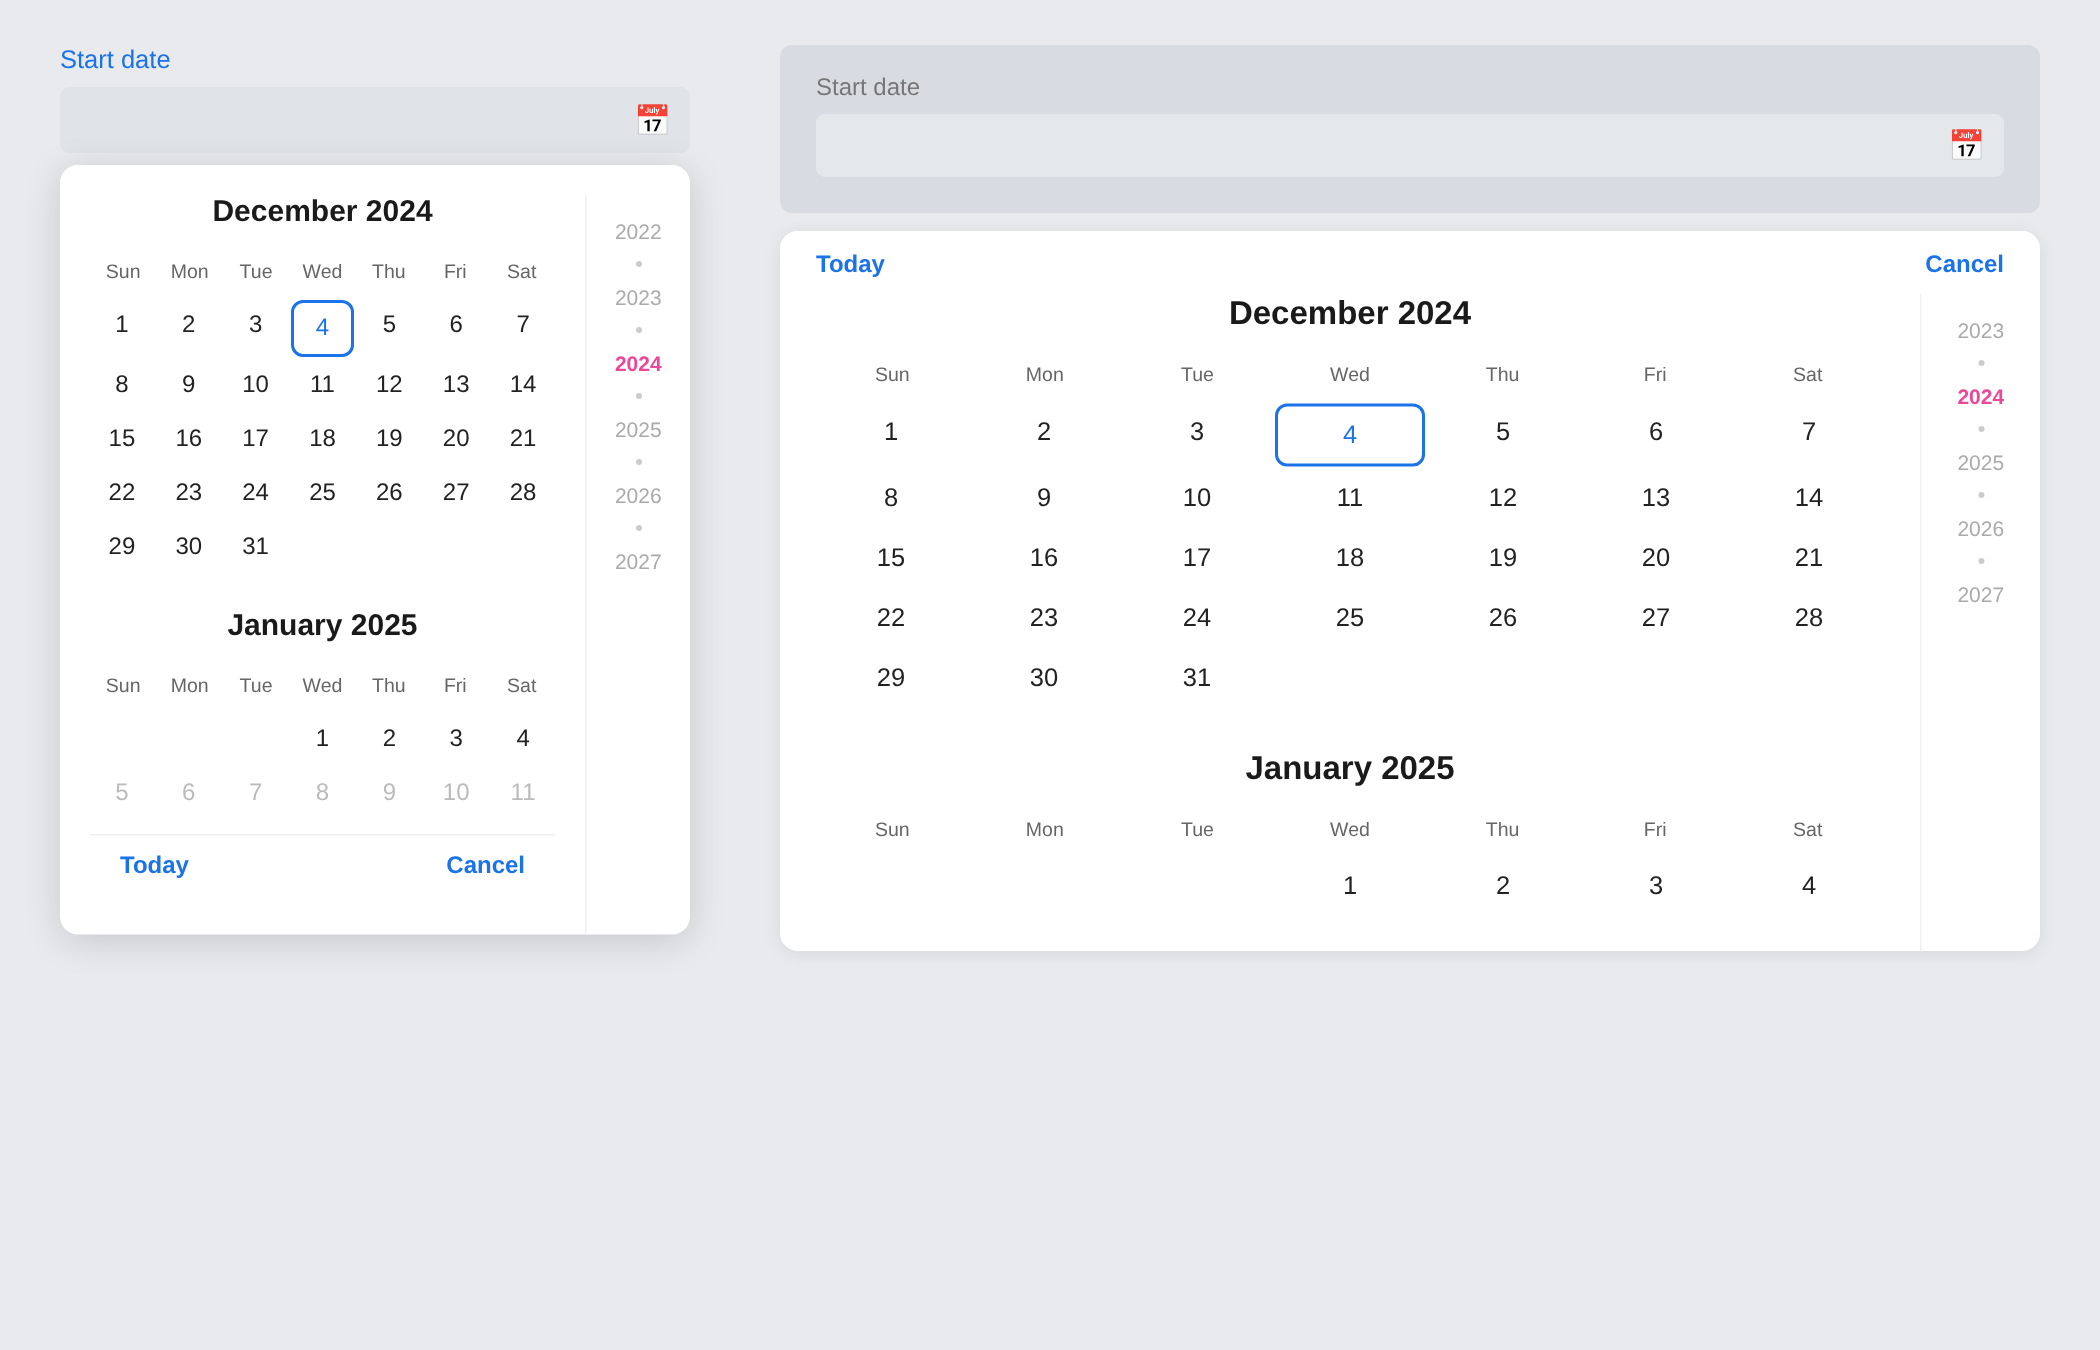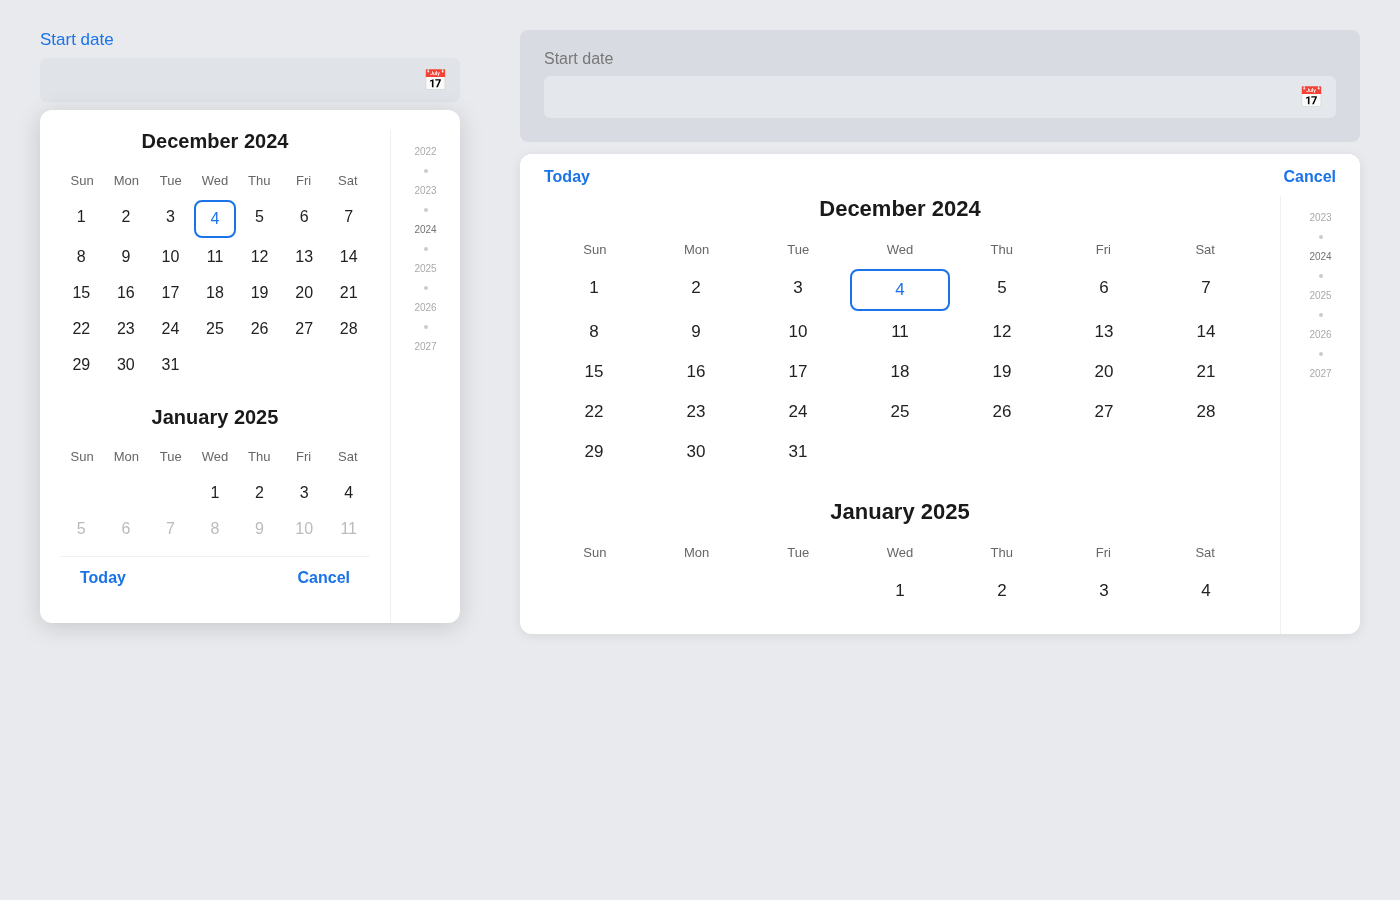--- a/index.html
+++ b/index.html
@@ -63,29 +63,29 @@
       width: 70px;
       display: flex;
       flex-direction: column;
       align-items: center;
       padding: 10px 0;
       gap: 6px;
       border-left: 1px solid #f0f0f0;
     }
 
     .year-label {
-      font-size: 10px;
+      font-size: 14px;
       color: #aaa;
       padding: 6px 0;
       cursor: pointer;
     }
 
     .year-label.active {
-      color: #737373;
-      font-weight: 400;
+      color: #ec4899;
+      font-weight: 700;
     }
 
     .year-dot {
       width: 4px;
       height: 4px;
       border-radius: 50%;
       background: #ccc;
     }
 
     .month-title {

